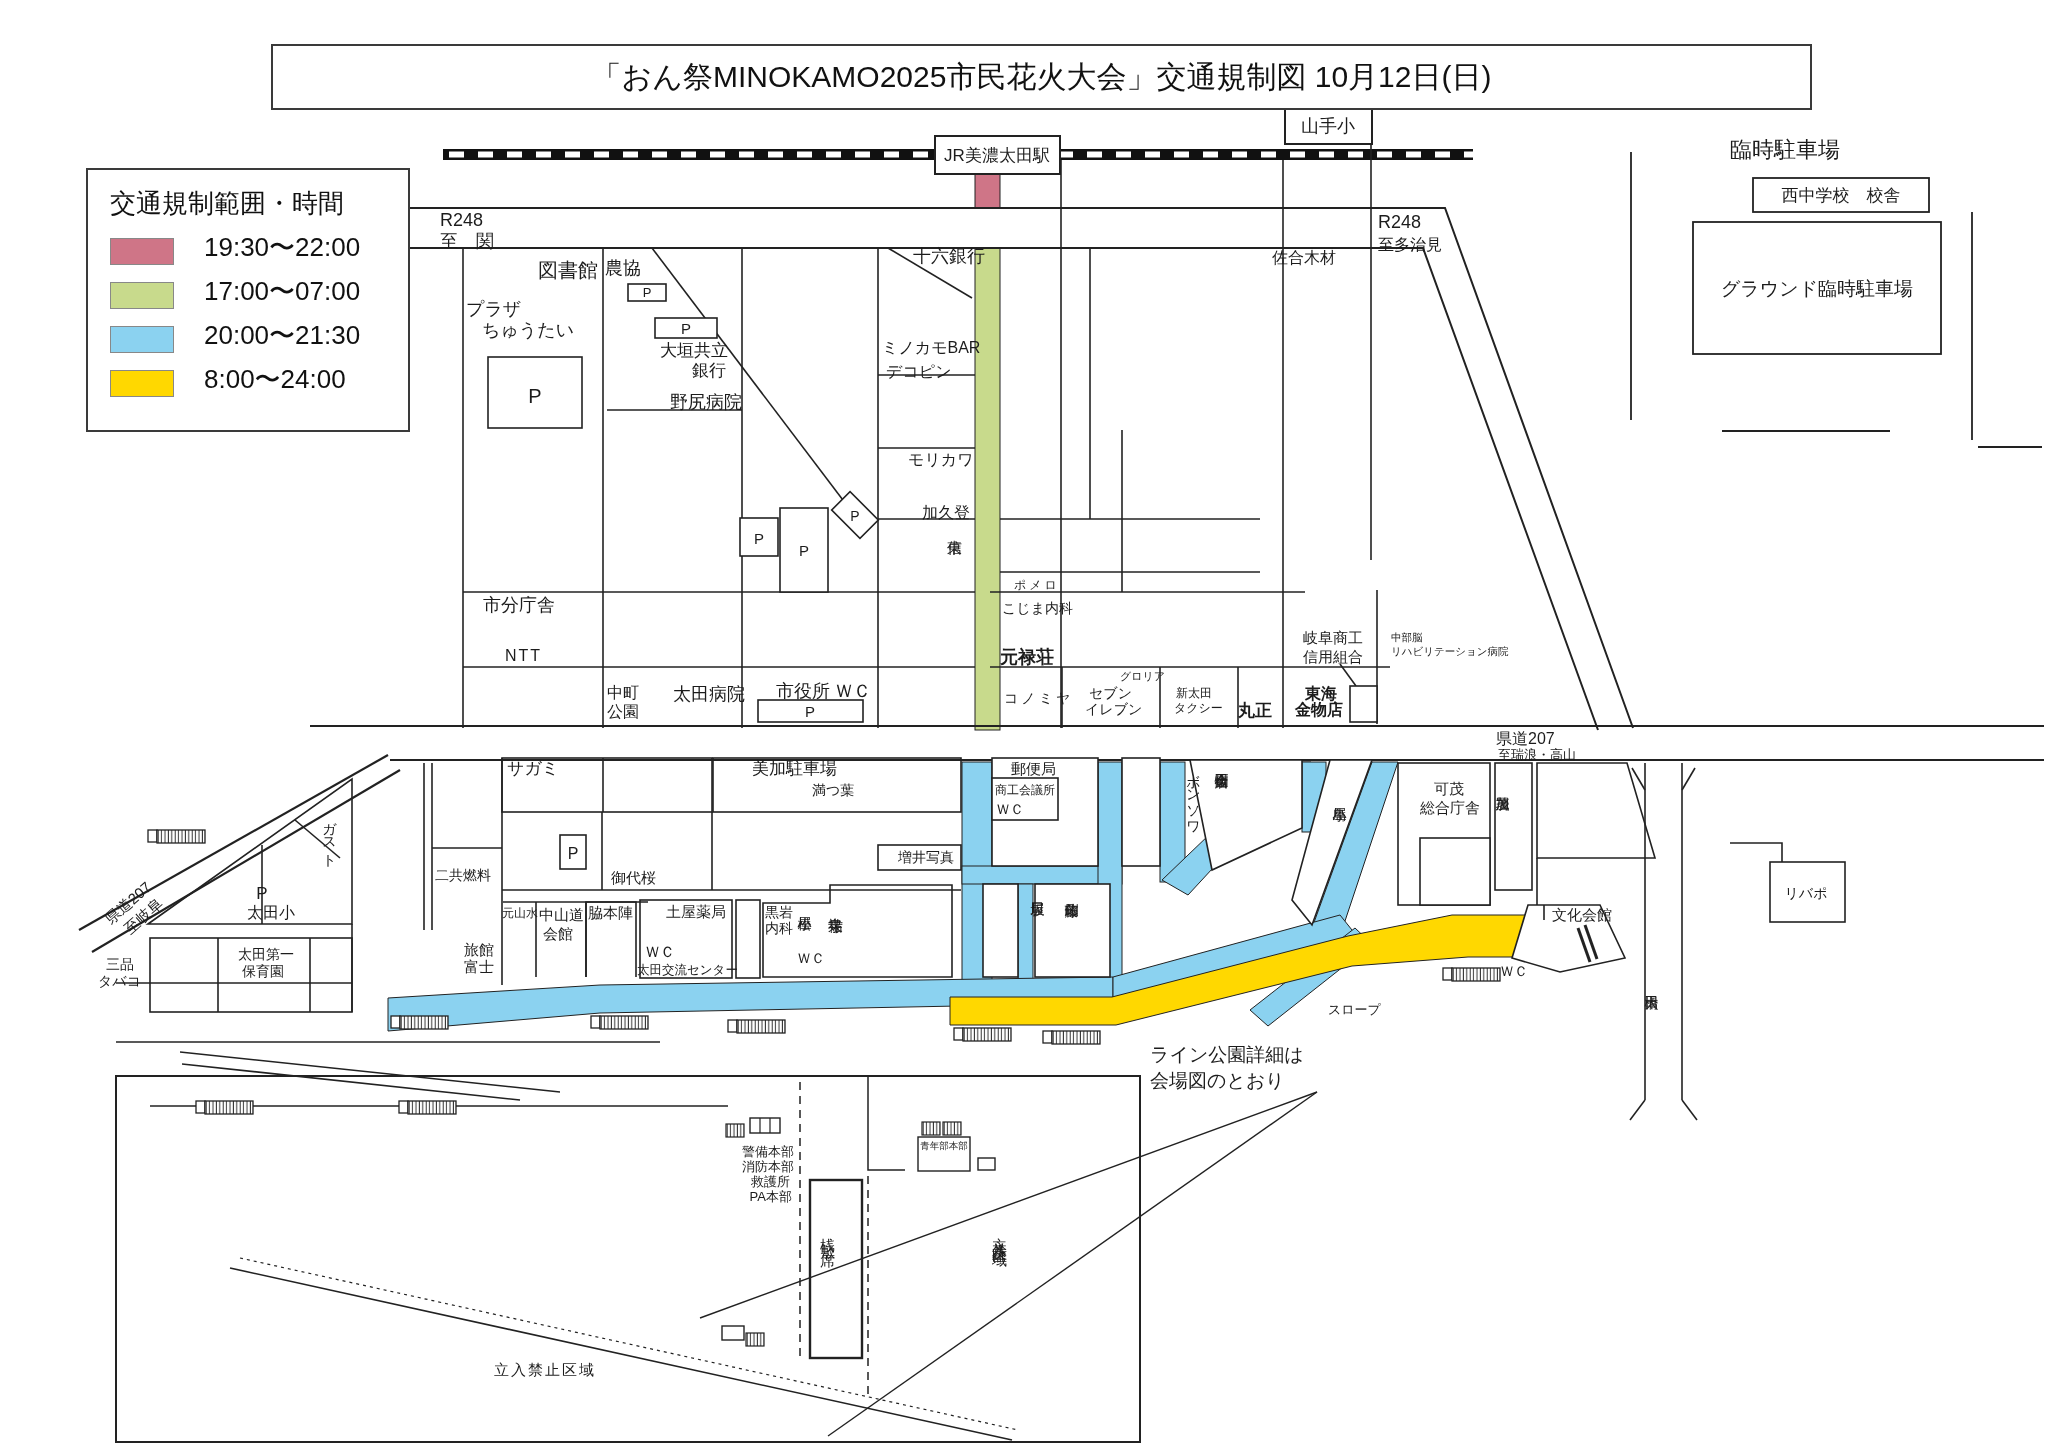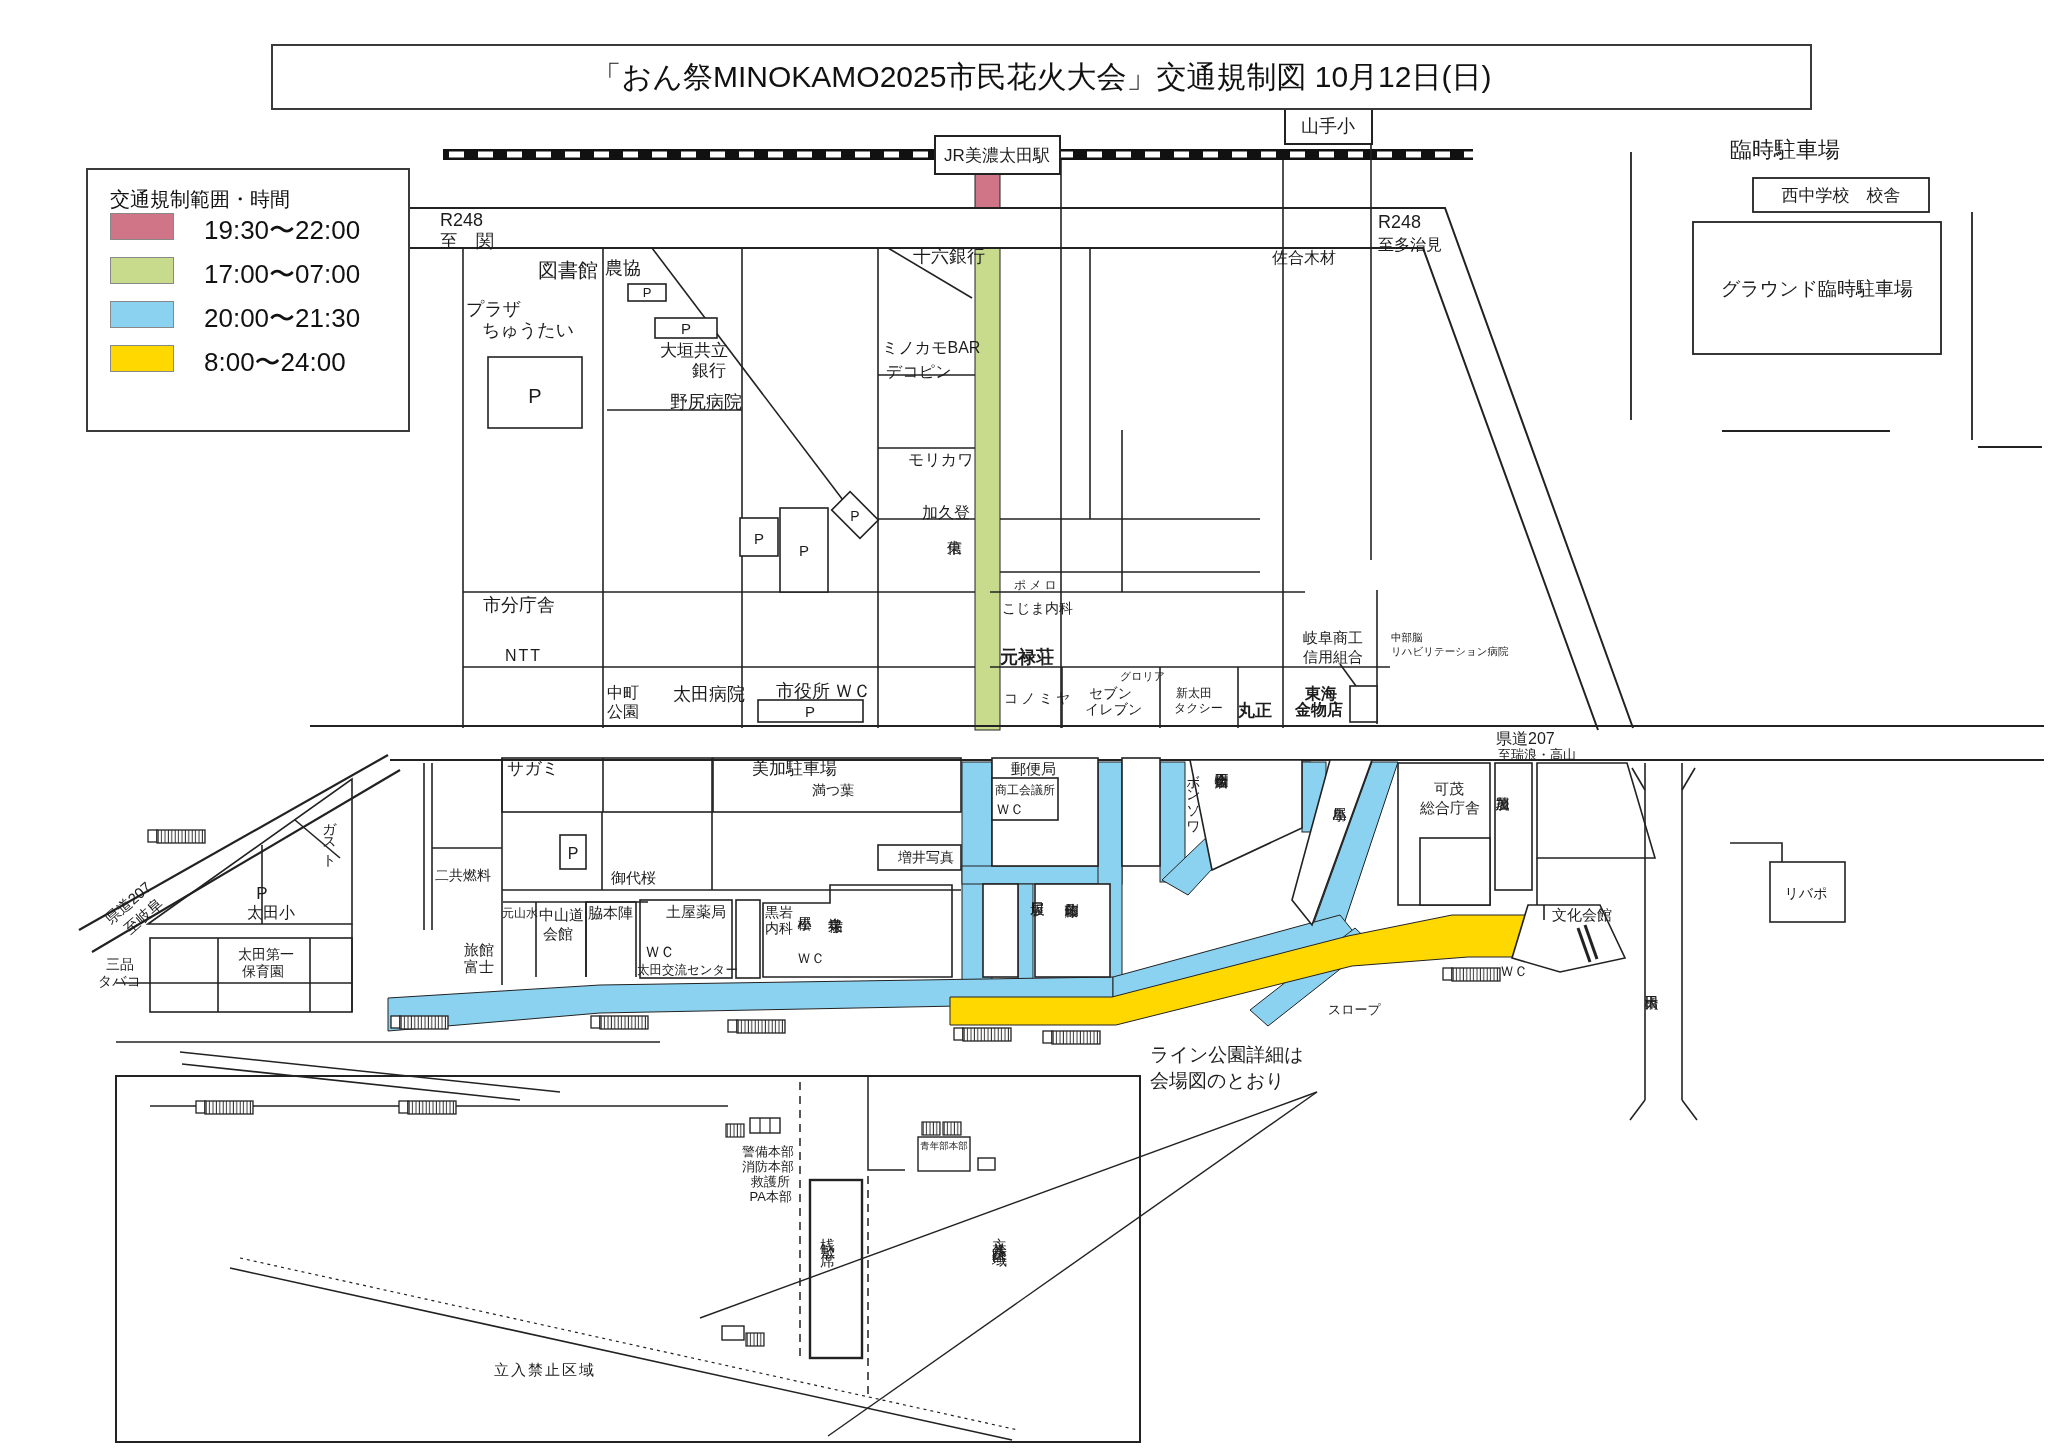--- a/index.html
+++ b/index.html
@@ -6,22 +6,22 @@
     font-family:"Liberation Sans","DejaVu Sans",sans-serif;}
   #stage{position:relative;width:2048px;height:1448px;background:#fff;}
   #map-svg{position:absolute;left:0;top:0;}
   svg text{fill:#1c1c1c;font-family:"Liberation Sans","DejaVu Sans",sans-serif;}
   .vt{writing-mode:vertical-rl;text-orientation:upright;}
   .bold{font-weight:600;}
   #title-box{position:absolute;left:271px;top:44px;width:1537px;height:62px;border:2px solid #3a3a3a;
     display:flex;align-items:center;justify-content:center;font-size:30px;font-weight:500;color:#111;background:#fff;}
   #legend-box{position:absolute;left:86px;top:168px;width:324px;height:264px;border:2px solid #3a3a3a;
     background:#fff;padding:16px 0 0 22px;box-sizing:border-box;}
-  #legend-box .lg-title{font-size:20px;font-weight:500;color:#111;margin-bottom:0;}
-  .lg-row{display:flex;align-items:flex-start;margin-bottom:9px;}
+  #legend-box .lg-title{font-size:26px;font-weight:500;color:#111;margin-bottom:9px;}
+  .lg-row{display:flex;align-items:flex-end;margin-bottom:9px;}
   .lg-swatch{width:62px;height:25px;border:1px solid #888;margin-right:30px;flex:0 0 auto;}
   .lg-label{font-size:26px;color:#111;}
 </style>
 </head>
 <body>
 
 <div id="stage">
 
 <svg id="map-svg" width="2048" height="1448" viewBox="0 0 2048 1448">
   <defs>

